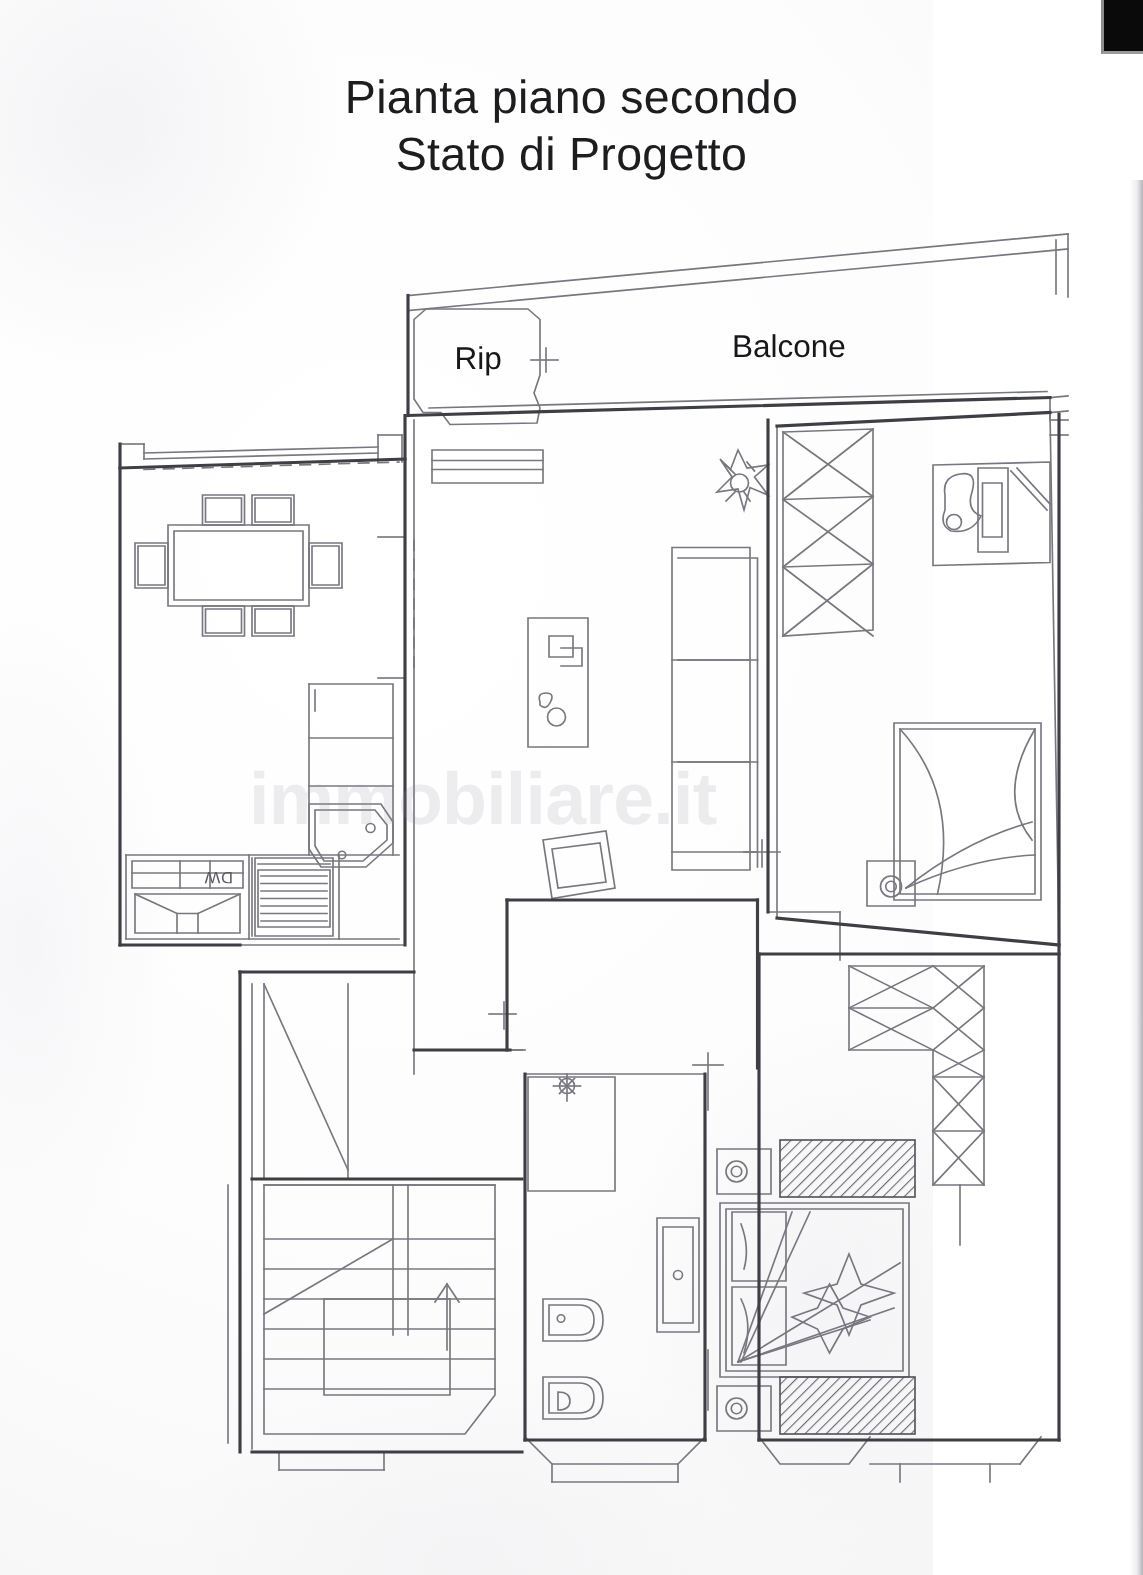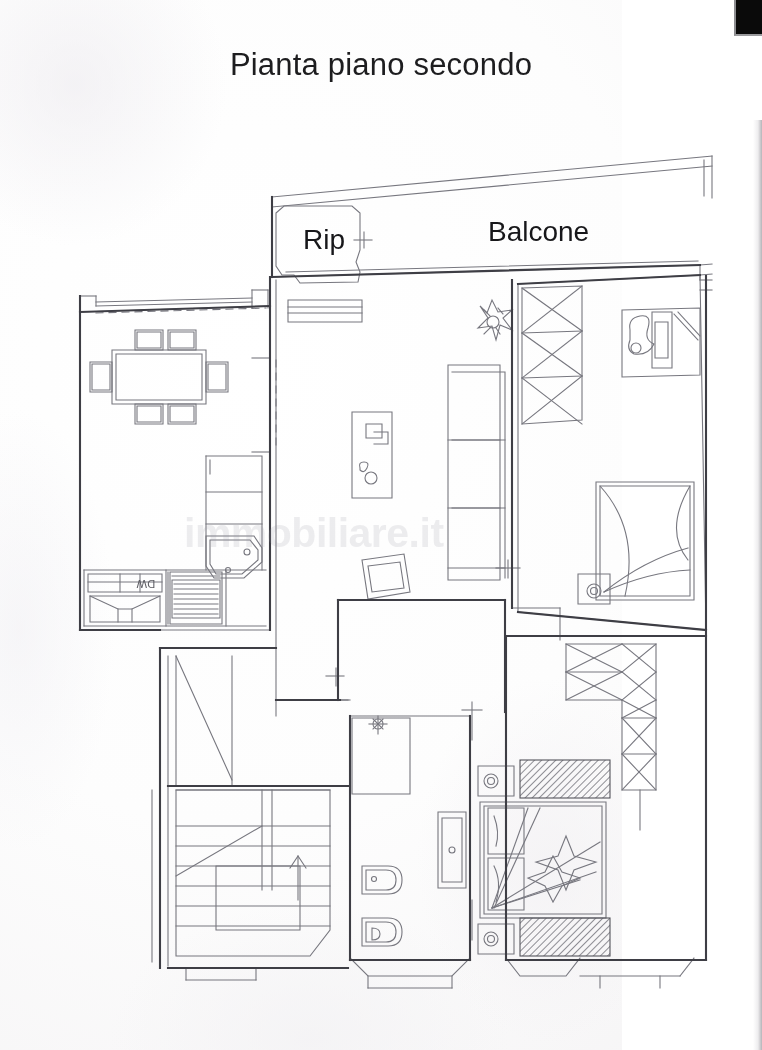--- a/index.html
+++ b/index.html
@@ -36,23 +36,23 @@
   #titleblock .ln{
     display:block;
     font-size:31px;
     line-height:38px;
     letter-spacing:.2px;
     font-weight:400;
   }
   #plan-svg{position:absolute;left:0;top:0;}
   #watermark{
     position:absolute;
-    left:184px;top:504px;
+    left:166px;top:504px;
     width:400px;height:58px;
-    font-size:41px;
+    font-size:49px;
     line-height:58px;
     font-weight:700;
     letter-spacing:-.5px;
     color:rgba(150,148,158,0.17);
     white-space:nowrap;
     pointer-events:none;
     user-select:none;
   }
   #scan-artifact{
     position:absolute;
@@ -62,21 +62,21 @@
     border-bottom:2px solid #9a9a9d;
   }
   #scan-edge{
     position:absolute;
     left:753px;top:120px;width:9px;height:930px;
     background:linear-gradient(90deg, rgba(255,255,255,0) 0%, rgba(205,203,208,.35) 55%, rgba(120,118,126,.55) 100%);
   }
   .rlabel{
     position:absolute;
     color:#17171a;
-    font-size:28px;
+    font-size:21px;
     line-height:24px;
     white-space:nowrap;
     pointer-events:none;
   }
   #label-rip{left:303px;top:228px;}
   #label-balcone{left:488px;top:220px;}
   .fixlabel{
     position:absolute;
     color:#5a5a60;
     font-size:11px;
@@ -88,20 +88,21 @@
 </style>
 </head>
 <body>
 
 <div id="sheet">
 
   <div id="paper-grain"></div>
 
   <div id="titleblock">
     <span class="ln">Pianta piano secondo</span>
+    <span class="ln">Stato di Progetto</span>
   </div>
 
   <svg id="plan-svg" width="762" height="1050" viewBox="0 0 762 1050">
     <defs>
       <pattern id="hatchRug" width="5" height="5" patternUnits="userSpaceOnUse" patternTransform="rotate(45)">
         <line x1="0" y1="0" x2="0" y2="5" stroke="#6a6a72" stroke-width="1.5"></line>
       </pattern>
       <g id="gChair">
         <rect x="0" y="0" width="26" height="22" fill="none" stroke="#8a8a92" stroke-width="1.1"></rect>
         <rect x="2" y="2" width="22" height="18" fill="none" stroke="#9d9da4" stroke-width=".8"></rect>

